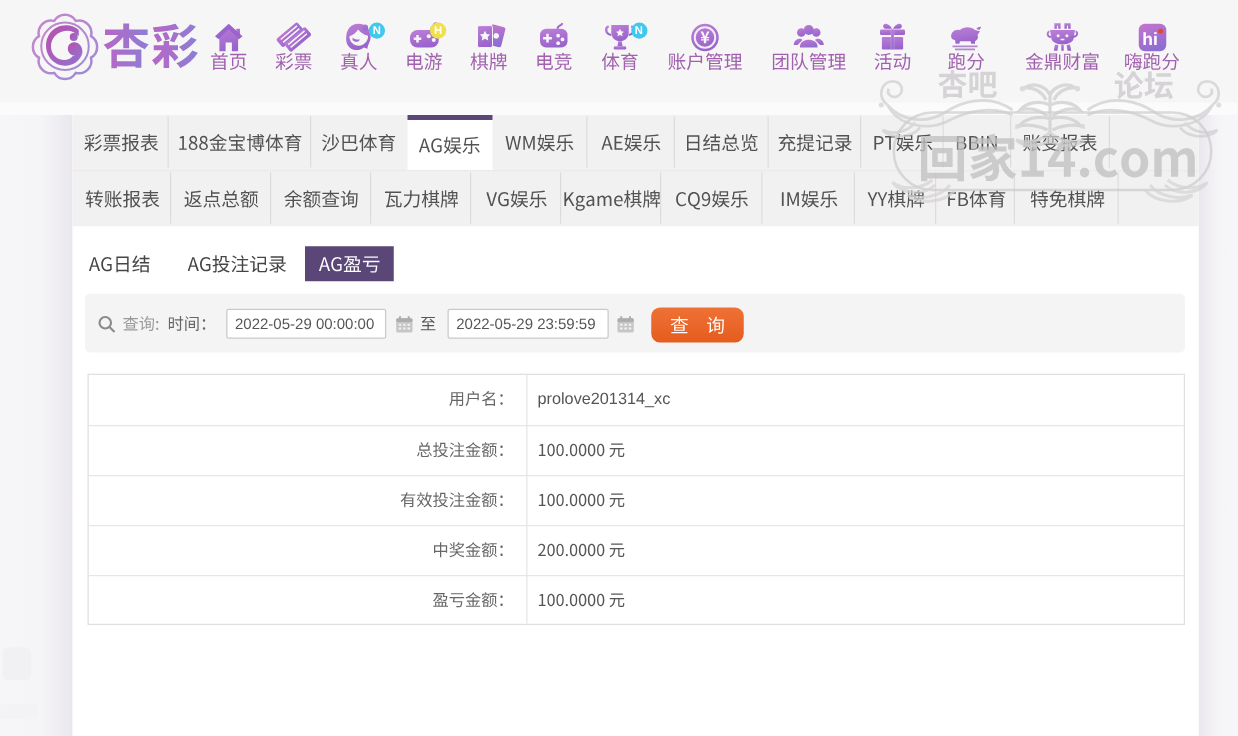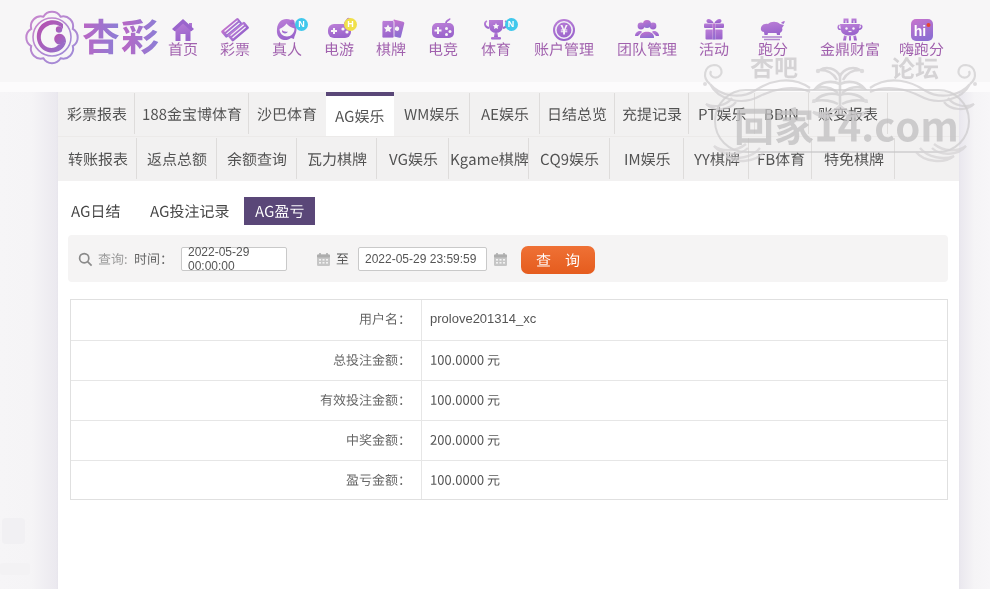--- a/index.html
+++ b/index.html
@@ -381,21 +381,21 @@
 <div class="abs" style="left:30.0px;top:14.9px;">
         <svg class="t " width="29.6" height="16.6" viewBox="0 -13.8 29.6 16.6">
           <path d="M3.8 -2.8H9.1V-1.7H3.8ZM3.8 -4.6H9.1V-3.5H3.8ZM2.9 -5.3V-1.0H10.1V-5.3ZM1.0 -0.3V0.6H12.1V-0.3ZM6.0 -10.9V-9.3H0.7V-8.4H4.9C3.8 -7.2 2.1 -6.1 0.5 -5.5C0.7 -5.3 1.0 -5.0 1.1 -4.7C2.9 -5.4 4.8 -6.8 6.0 -8.3V-5.7H6.9V-8.4C8.1 -6.9 10.1 -5.5 11.9 -4.8C12.0 -5.1 12.3 -5.5 12.5 -5.6C10.9 -6.1 9.1 -7.2 8.0 -8.4H12.3V-9.3H6.9V-10.9Z M14.5 -10.1C15.1 -9.5 15.9 -8.6 16.3 -8.1L17.0 -8.7C16.6 -9.3 15.8 -10.1 15.2 -10.6ZM13.5 -6.9V-5.9H15.4V-1.4C15.4 -0.9 15.0 -0.5 14.8 -0.3C14.9 -0.1 15.2 0.3 15.3 0.5C15.5 0.3 15.8 -0.0 18.0 -1.7C17.9 -1.9 17.8 -2.2 17.7 -2.5L16.3 -1.5V-6.9ZM19.6 -10.9C19.0 -9.3 18.1 -7.6 17.1 -6.6C17.3 -6.4 17.7 -6.1 17.9 -5.9C18.4 -6.5 18.9 -7.3 19.4 -8.1H24.3C24.1 -2.6 23.9 -0.6 23.5 -0.1C23.3 0.0 23.2 0.1 22.9 0.1C22.6 0.1 21.9 0.1 21.1 0.0C21.3 0.3 21.4 0.7 21.4 1.0C22.1 1.0 22.9 1.0 23.3 1.0C23.7 0.9 24.0 0.8 24.3 0.4C24.8 -0.2 25.0 -2.3 25.2 -8.4C25.2 -8.6 25.2 -9.0 25.2 -9.0H19.9C20.1 -9.5 20.4 -10.1 20.6 -10.7ZM21.7 -3.8V-2.4H19.5V-3.8ZM21.7 -4.6H19.5V-6.0H21.7ZM18.6 -6.8V-0.8H19.5V-1.6H22.6V-6.8Z M27.8 -5.1C28.3 -5.1 28.7 -5.4 28.7 -6.0C28.7 -6.5 28.3 -6.9 27.8 -6.9C27.3 -6.9 26.9 -6.5 26.9 -6.0C26.9 -5.4 27.3 -5.1 27.8 -5.1ZM27.8 0.2C28.3 0.2 28.7 -0.2 28.7 -0.7C28.7 -1.3 28.3 -1.6 27.8 -1.6C27.3 -1.6 26.9 -1.3 26.9 -0.7C26.9 -0.2 27.3 0.2 27.8 0.2Z" fill="#999999"></path>
         </svg>
       </div>
 <div class="abs" style="left:66.0px;top:14.9px;">
         <svg class="t " width="39.0" height="16.6" viewBox="0 -13.8 39.0 16.6">
           <path d="M6.2 -5.9C6.9 -4.9 7.7 -3.5 8.2 -2.7L9.0 -3.2C8.6 -4.0 7.7 -5.3 7.0 -6.3ZM4.2 -5.2V-2.3H2.0V-5.2ZM4.2 -6.1H2.0V-8.9H4.2ZM1.1 -9.8V-0.3H2.0V-1.4H5.1V-9.8ZM9.9 -10.9V-8.3H5.7V-7.4H9.9V-0.4C9.9 -0.2 9.8 -0.1 9.6 -0.1C9.3 -0.1 8.3 -0.1 7.3 -0.1C7.4 0.2 7.6 0.6 7.7 0.9C9.0 0.9 9.8 0.9 10.3 0.7C10.7 0.6 10.9 0.3 10.9 -0.4V-7.4H12.5V-8.3H10.9V-10.9Z M14.2 -8.0V1.0H15.2V-8.0ZM14.4 -10.3C15.0 -9.7 15.7 -8.9 16.0 -8.4L16.8 -8.9C16.4 -9.4 15.7 -10.2 15.1 -10.8ZM17.9 -3.8H21.0V-2.1H17.9ZM17.9 -6.4H21.0V-4.7H17.9ZM17.0 -7.2V-1.3H22.0V-7.2ZM17.6 -10.2V-9.3H23.9V-0.1C23.9 0.0 23.8 0.1 23.6 0.1C23.5 0.1 22.9 0.1 22.4 0.1C22.5 0.3 22.7 0.7 22.7 1.0C23.5 1.0 24.1 1.0 24.4 0.8C24.8 0.7 24.9 0.4 24.9 -0.1V-10.2Z M29.2 -6.3C29.8 -6.3 30.2 -6.7 30.2 -7.3C30.2 -7.9 29.8 -8.3 29.2 -8.3C28.7 -8.3 28.3 -7.9 28.3 -7.3C28.3 -6.7 28.7 -6.3 29.2 -6.3ZM29.2 0.1C29.8 0.1 30.2 -0.3 30.2 -0.9C30.2 -1.5 29.8 -1.9 29.2 -1.9C28.7 -1.9 28.3 -1.5 28.3 -0.9C28.3 -0.3 28.7 0.1 29.2 0.1Z" fill="#666666"></path>
         </svg>
       </div>
-<div class="inp" style="left:113px;width:106px">2022-05-29 00:00:00</div>
+<div class="inp" style="left:113px;width:128px">2022-05-29 00:00:00</div>
 <svg class="abs" style="left:248px;top:16.5px" width="15" height="15" viewBox="0 0 15 15">
         <rect x="1" y="2.5" width="13" height="11.5" rx="1.2" fill="#c6c6c6"></rect>
         <rect x="1" y="2.5" width="13" height="3" rx="1.2" fill="#adadad"></rect>
         <path d="M4 1 L4 4 M11 1 L11 4" stroke="#adadad" stroke-width="1.6"></path>
         <g fill="#f2f2f2">
           <rect x="3" y="7" width="2" height="1.6"></rect>
           <rect x="6.5" y="7" width="2" height="1.6"></rect>
           <rect x="10" y="7" width="2" height="1.6"></rect>
           <rect x="3" y="10" width="2" height="1.6"></rect>
           <rect x="6.5" y="10" width="2" height="1.6"></rect>

